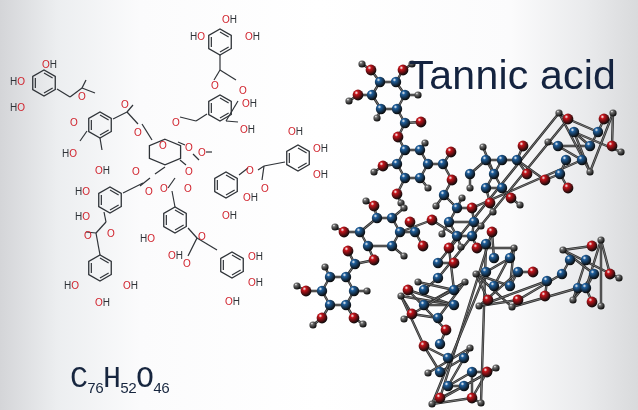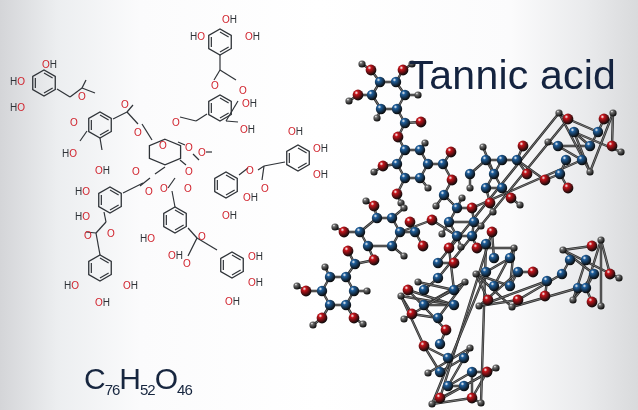--- a/index.html
+++ b/index.html
@@ -1,20 +1,20 @@
 <!DOCTYPE html>
 <html><head>
 <meta charset="utf-8">
 <style>
   html,body{margin:0;padding:0;}
   body{width:638px;height:410px;overflow:hidden;font-family:"Liberation Sans",sans-serif;}
   #stage{position:relative;width:638px;height:410px;
     background:linear-gradient(90deg,#d4d5d8 0%,#eceef0 9%,#fbfbfc 22%,#ffffff 50%,#fbfbfc 80%,#e9eaec 92%,#d9dadc 100%);}
   #title{position:absolute;right:22px;top:4px;font-size:41px;color:#14233f;letter-spacing:0.2px;margin-top:48px;}
-  #formula{position:absolute;left:84px;top:362px;font-size:30px;color:#17263f;font-family:Liberation Sans, sans-serif;letter-spacing:-1px;}
+  #formula{position:absolute;left:70px;top:362px;font-size:30px;color:#17263f;font-family:Liberation Mono, monospace;letter-spacing:-1px;}
   #formula sub{font-size:15px;vertical-align:-6px;letter-spacing:-1px;}
   svg{position:absolute;left:0;top:0;}
   .atomlbl{font-family:"Liberation Sans",sans-serif;font-size:10px;}
 </style>
 </head>
 <body>
 
 <div id="stage">
   <svg id="skeletal" width="638" height="410" viewBox="0 0 638 410">
       <g>

